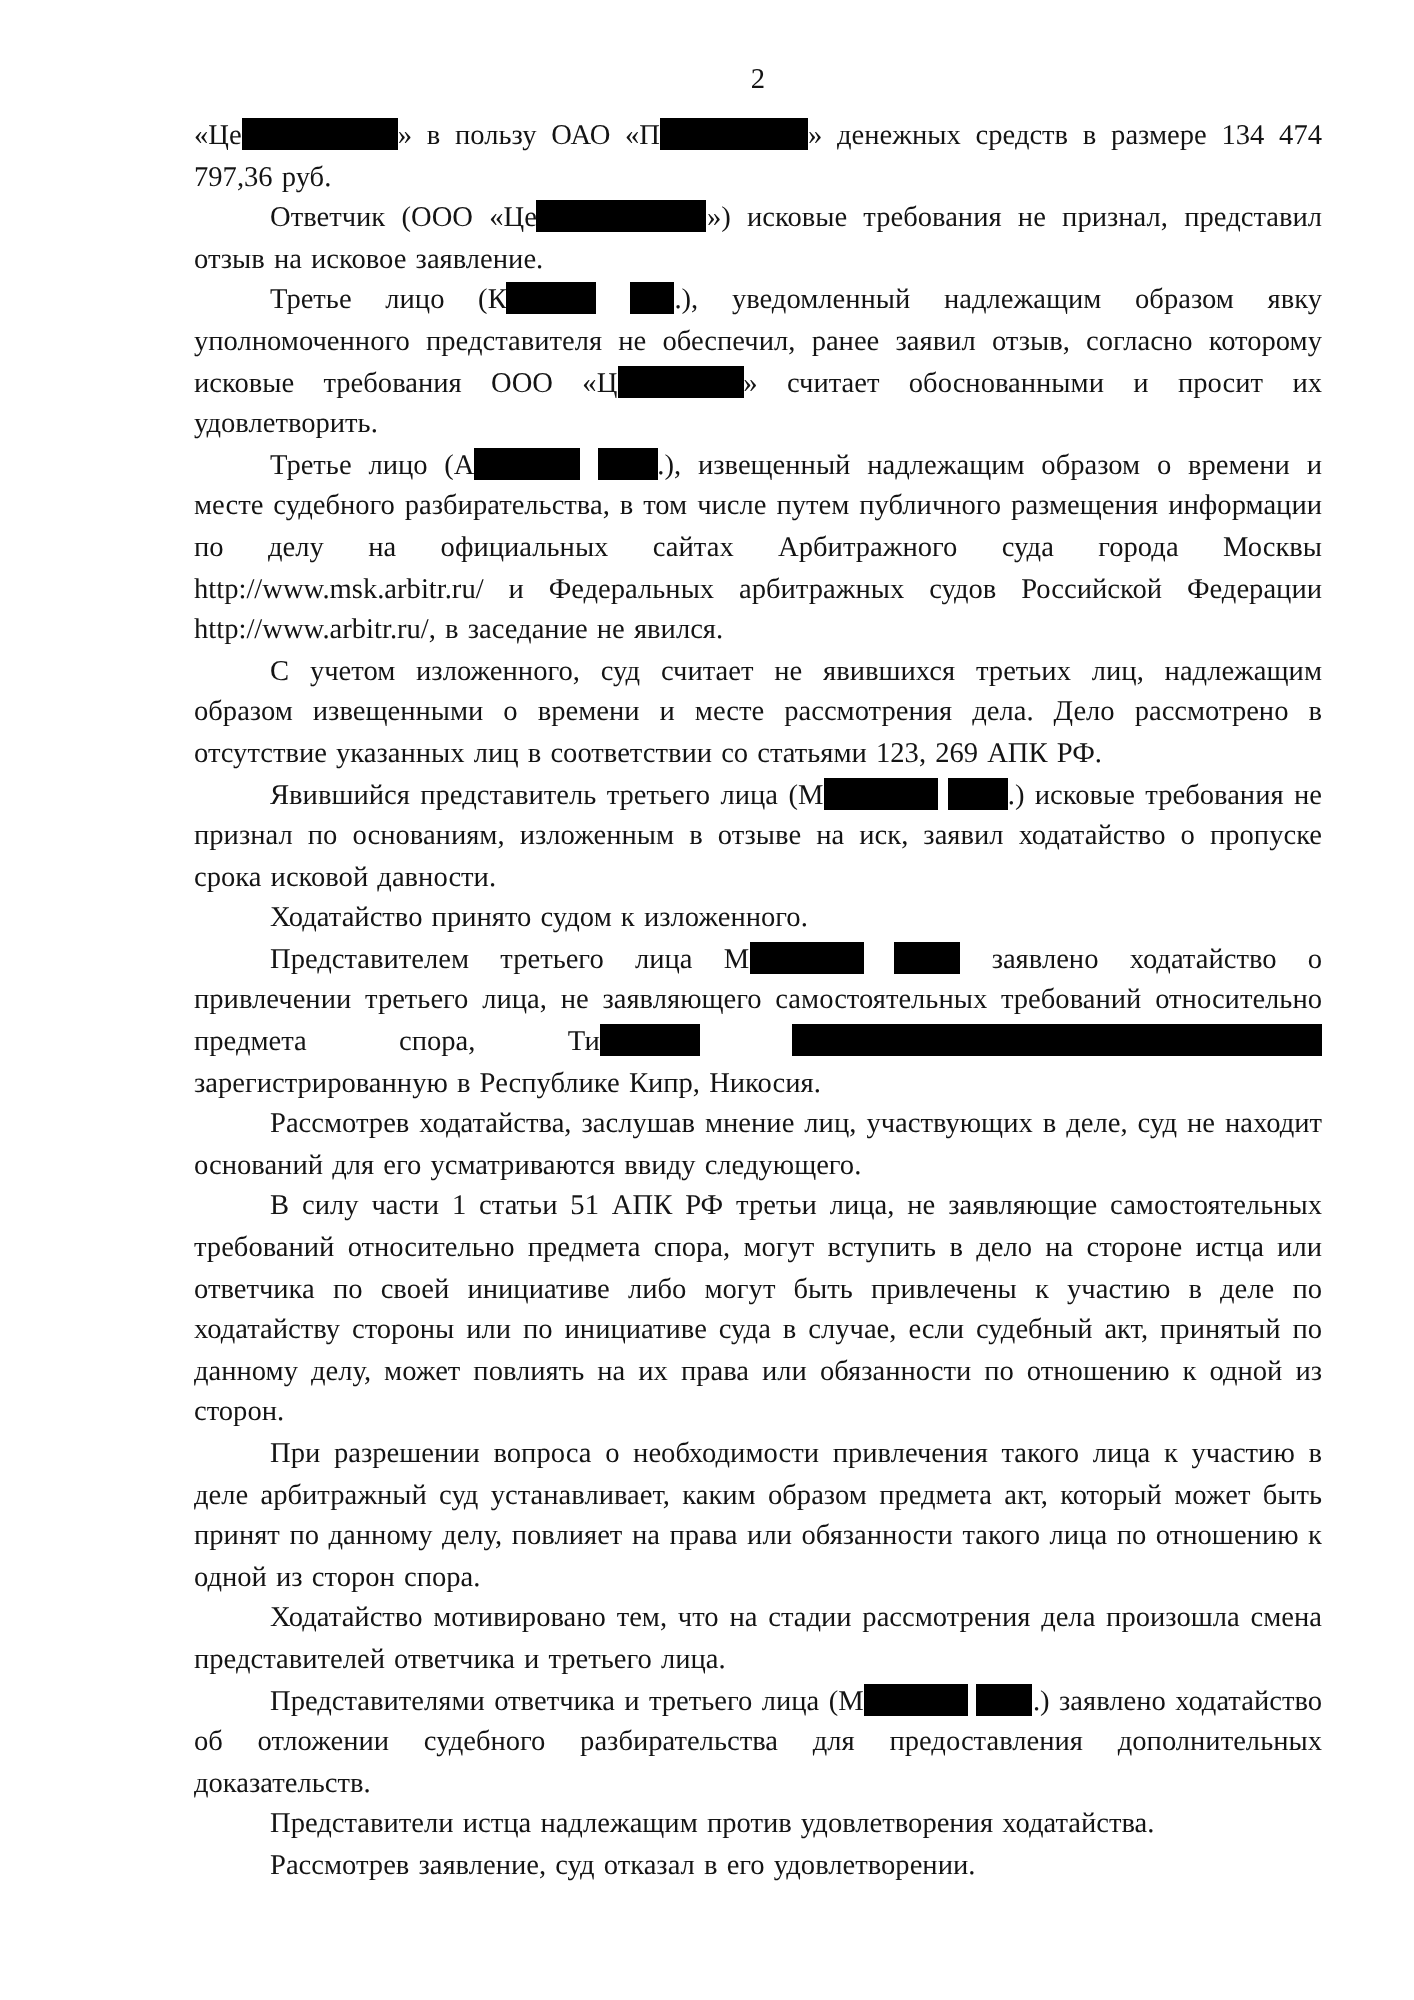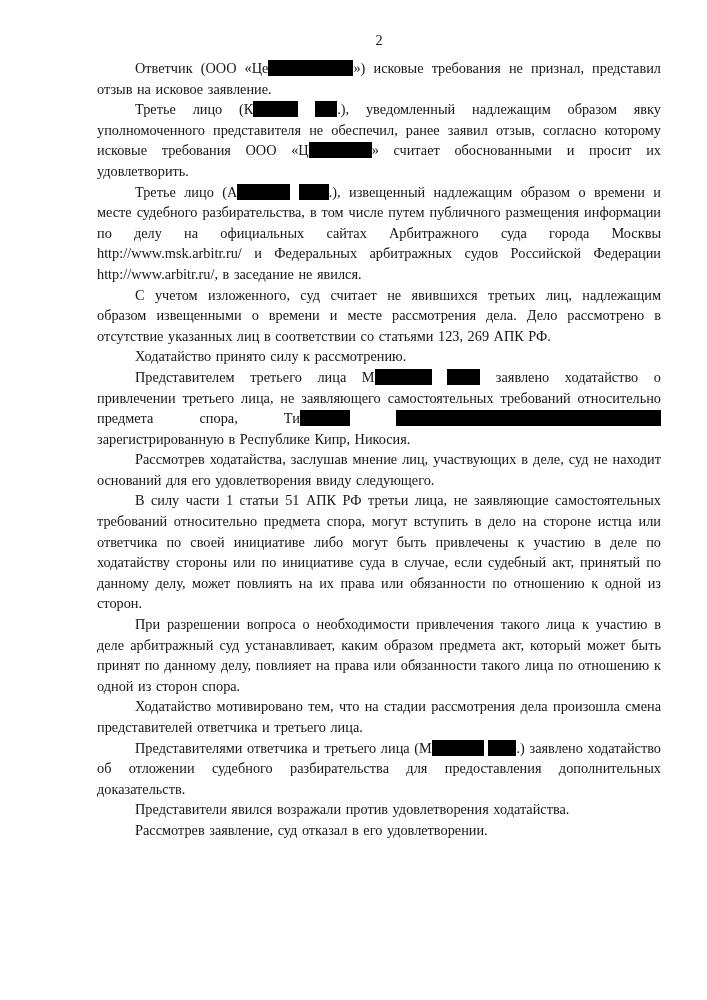--- a/index.html
+++ b/index.html
@@ -44,27 +44,29 @@
     height: 16px;
     vertical-align: -3px;
   }
 </style>
 </head>
 <body>
 
 <div class="page">
   <div class="page-number">2</div>
   <div class="doc-body">
+      <p class="para">«Це<span class="redact" style="width: 78px; background: rgb(0, 0, 0);"></span>» в пользу ОАО «П<span class="redact" style="width: 74px; background: rgb(0, 0, 0);"></span>» денежных средств в размере 134 474 797,36 руб.</p>
       <p class="para indent">Ответчик (ООО «Це<span class="redact" style="width: 85px; background: rgb(0, 0, 0);"></span>») исковые требования не признал, представил отзыв на исковое заявление.</p>
       <p class="para indent">Третье лицо (К<span class="redact" style="width: 45px; background: rgb(0, 0, 0);"></span> <span class="redact" style="width: 22px; background: rgb(0, 0, 0);"></span>.), уведомленный надлежащим образом явку уполномоченного представителя не обеспечил, ранее заявил отзыв, согласно которому исковые требования ООО «Ц<span class="redact" style="width: 63px; background: rgb(0, 0, 0);"></span>» считает обоснованными и просит их удовлетворить.</p>
       <p class="para indent">Третье лицо (А<span class="redact" style="width: 53px; background: rgb(0, 0, 0);"></span> <span class="redact" style="width: 30px; background: rgb(0, 0, 0);"></span>.), извещенный надлежащим образом о времени и месте судебного разбирательства, в том числе путем публичного размещения информации по делу на официальных сайтах Арбитражного суда города Москвы http://www.msk.arbitr.ru/ и Федеральных арбитражных судов Российской Федерации http://www.arbitr.ru/, в заседание не явился.</p>
       <p class="para indent">С учетом изложенного, суд считает не явившихся третьих лиц, надлежащим образом извещенными о времени и месте рассмотрения дела. Дело рассмотрено в отсутствие указанных лиц в соответствии со статьями 123, 269 АПК РФ.</p>
-      <p class="para indent">Ходатайство принято силу к рассмотрению.</p>
+      <p class="para indent">Явившийся представитель третьего лица (М<span class="redact" style="width: 57px; background: rgb(0, 0, 0);"></span> <span class="redact" style="width: 30px; background: rgb(0, 0, 0);"></span>.) исковые требования не признал по основаниям, изложенным в отзыве на иск, заявил ходатайство о пропуске срока исковой давности.</p>
+      <p class="para indent">Ходатайство принято судом к изложенного.</p>
       <p class="para indent">Представителем третьего лица М<span class="redact" style="width: 57px; background: rgb(0, 0, 0);"></span> <span class="redact" style="width: 33px; background: rgb(0, 0, 0);"></span> заявлено ходатайство о привлечении третьего лица, не заявляющего самостоятельных требований относительно предмета спора, Ти<span class="redact" style="width: 50px; background: rgb(0, 0, 0);"></span> <span class="redact" style="width: 265px; background: rgb(0, 0, 0);"></span> зарегистрированную в Республике Кипр, Никосия.</p>
-      <p class="para indent">Рассмотрев ходатайства, заслушав мнение лиц, участвующих в деле, суд не находит оснований для его удовлетворения ввиду следующего.</p>
+      <p class="para indent">Рассмотрев ходатайства, заслушав мнение лиц, участвующих в деле, суд не находит оснований для его усматриваются ввиду следующего.</p>
       <p class="para indent">В силу части 1 статьи 51 АПК РФ третьи лица, не заявляющие самостоятельных требований относительно предмета спора, могут вступить в дело на стороне истца или ответчика по своей инициативе либо могут быть привлечены к участию в деле по ходатайству стороны или по инициативе суда в случае, если судебный акт, принятый по данному делу, может повлиять на их права или обязанности по отношению к одной из сторон.</p>
       <p class="para indent">При разрешении вопроса о необходимости привлечения такого лица к участию в деле арбитражный суд устанавливает, каким образом предмета акт, который может быть принят по данному делу, повлияет на права или обязанности такого лица по отношению к одной из сторон спора.</p>
       <p class="para indent">Ходатайство мотивировано тем, что на стадии рассмотрения дела произошла смена представителей ответчика и третьего лица.</p>
       <p class="para indent">Представителями ответчика и третьего лица (М<span class="redact" style="width: 52px; background: rgb(0, 0, 0);"></span> <span class="redact" style="width: 28px; background: rgb(0, 0, 0);"></span>.) заявлено ходатайство об отложении судебного разбирательства для предоставления дополнительных доказательств.</p>
-      <p class="para indent">Представители явился возражали против удовлетворения ходатайства.</p>
+      <p class="para indent">Представители истца надлежащим против удовлетворения ходатайства.</p>
       <p class="para indent">Рассмотрев заявление, суд отказал в его удовлетворении.</p>
     </div>
 </div>
 
 </body></html>

